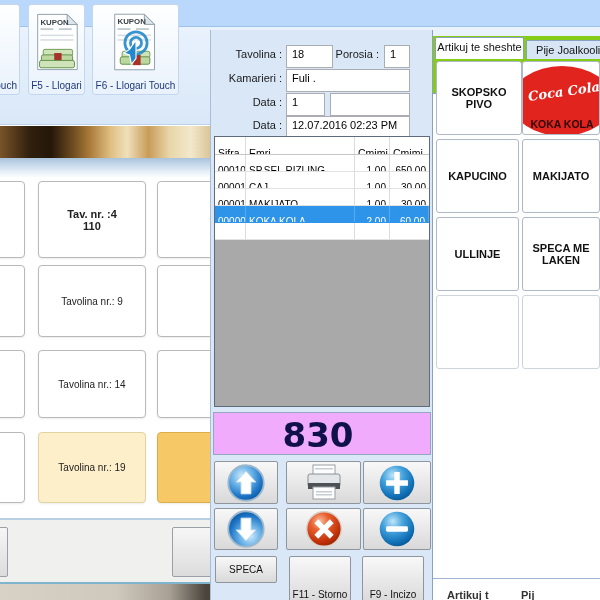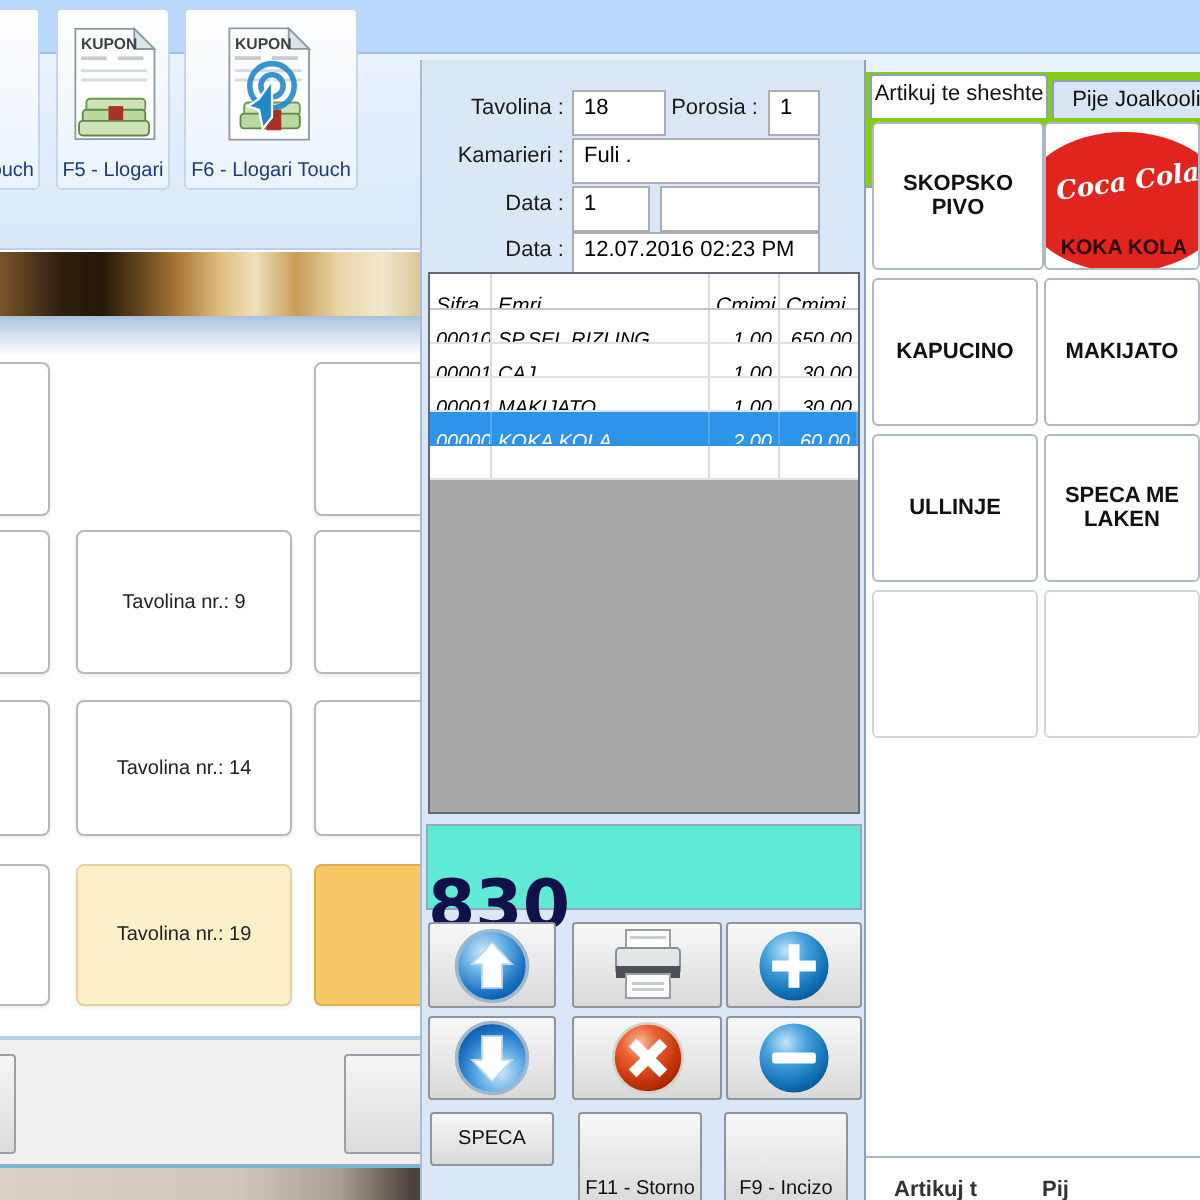--- a/index.html
+++ b/index.html
@@ -42,28 +42,28 @@
   .midpanel { left:210px; top:30px; width:223px; height:570px; background:#d9e7f7;
               border-left:1px solid #a9bed6; border-right:1px solid #8ba2bc; }
   .flabel { position:absolute; font-size:11px; color:#1a1a1a; text-align:right; }
   .finput { position:absolute; height:23px; background:#fff; border:1px solid #abadb3; font-size:11px;
             color:#000; padding:2px 0 0 5px; }
 
   .otable { position:absolute; left:3px; top:106px; width:216px; height:271px;
             background:#a9a9a9; border:1px solid #5f6b7a; font-size:10px; }
   .trow { display:flex; height:17px; background:#fff; border-bottom:1px solid #e2e2e2; }
   .trow.head { height:18px; border-bottom:1px solid #c6c6c6; font-size:10.5px; }
-  .trow .c { padding:10px 3px 0 3px; border-right:1px solid #dcdcdc; overflow:hidden; white-space:nowrap;font-style:italic; }
+  .trow .c { padding:10px 3px 0 3px; border-right:1px solid #dcdcdc; overflow:hidden; white-space:nowrap; }
   .c.c0 { width:31px; } .c.c1 { width:109px; } .c.c2 { width:35px; text-align:right; } .c.c3 { width:39px; text-align:right; border-right:none; }
   .trow.sel { background:#2e94ea; color:#fff; border-bottom:1px solid #2e94ea; }
   .trow.sel .c { border-right:1px solid #55aaf0; }
 
-  .totalbox { position:absolute; left:2px; top:382px; width:218px; height:43px; background:#5eead4;
-              border:1px solid #93a8c0; text-align:left; font-size:34px; font-weight:bold;
-              color:#10104a; padding:20px 8px 0 0; font-family:"DejaVu Sans", sans-serif; }
+  .totalbox { position:absolute; left:2px; top:382px; width:218px; height:43px; background:#f0abfc;
+              border:1px solid #93a8c0; text-align:center; font-size:34px; font-weight:bold;
+              color:#10104a; padding:2px 8px 0 0; font-family:"DejaVu Sans", sans-serif; }
 
   .ibtn { position:absolute; background:linear-gradient(#f8f8f8,#d9d9d9); border:1px solid #8f959c;
           border-radius:2px; display:flex; align-items:center; justify-content:center; }
   .ibtn .blabel { font-size:10px; color:#111; }
   .ibtn.flabelled { align-items:flex-end; padding-bottom:3px; }
 
   
   .rpanel { left:433px; top:36px; width:167px; height:564px; background:#84cc16; }
   .rtab { position:absolute; font-size:11px; color:#111; border:1px solid #8aa0c0; border-bottom:none;
           border-radius:2px 2px 0 0; text-align:center; padding-top:3px; }
@@ -138,20 +138,22 @@
         <path d="M27 30 L27 50 L22 56 L20 46 L14 44 L20 40 Z" fill="#2288cc" stroke="#ffffff" stroke-width="1.2"></path>
       </svg>
     </div>
     <div class="tlabel">F6 - Llogari Touch</div>
   </div>
 
   <div class="abs banner"></div>
   <div class="abs bluestrip"></div>
 
   <div class="tavbtn" style="left:-55px; top:181px; width:80px; height:77px;"></div>
+  <div class="tavbtn bold preline" style="left:38px; top:181px; width:108px; height:77px;">Tav. nr. :4
+110</div>
   <div class="tavbtn" style="left:157px; top:181px; width:108px; height:77px;">
       <span class="padleft">Tavol</span>
     </div>
 
   <div class="tavbtn" style="left:-55px; top:265px; width:80px; height:72px;"></div>
   <div class="tavbtn" style="left:38px; top:265px; width:108px; height:72px;">Tavolina nr.: 9</div>
   <div class="tavbtn bold preline" style="left:157px; top:265px; width:108px; height:72px;"><span class="padleft preline">Tav.
 1</span></div>
 
   <div class="tavbtn" style="left:-55px; top:350px; width:80px; height:68px;"></div>

